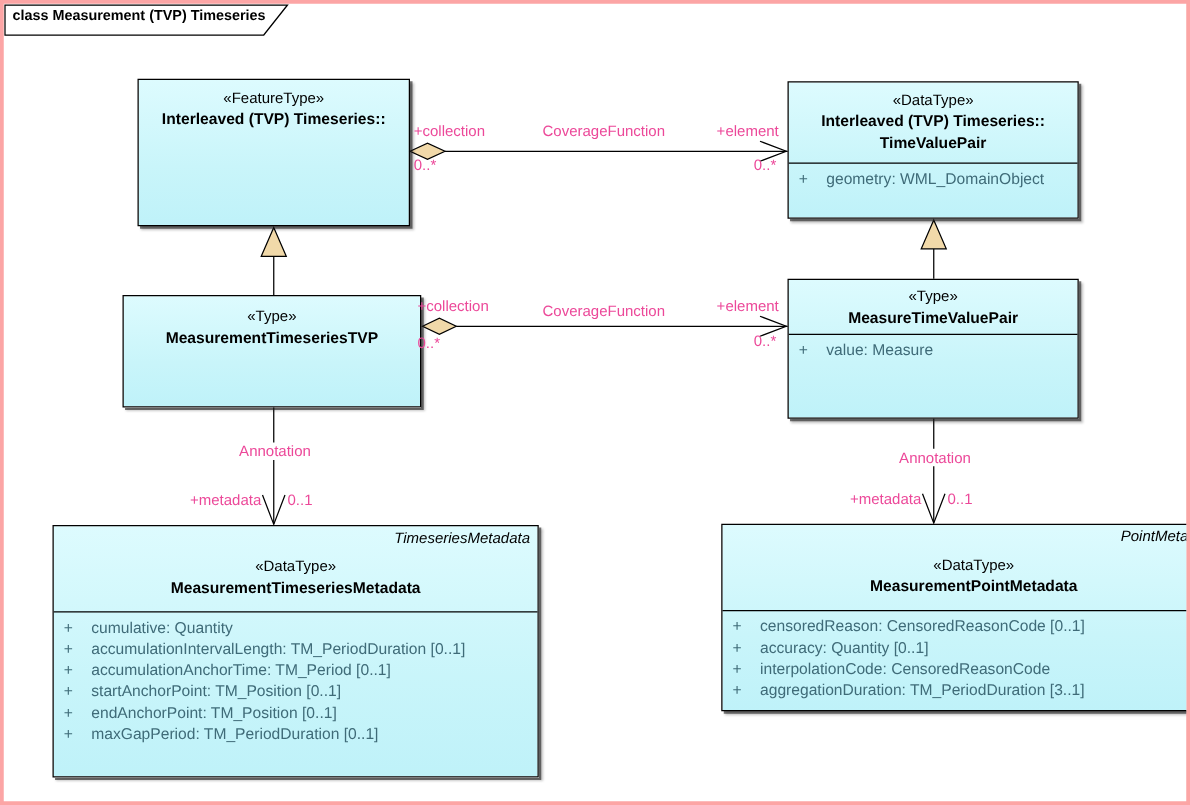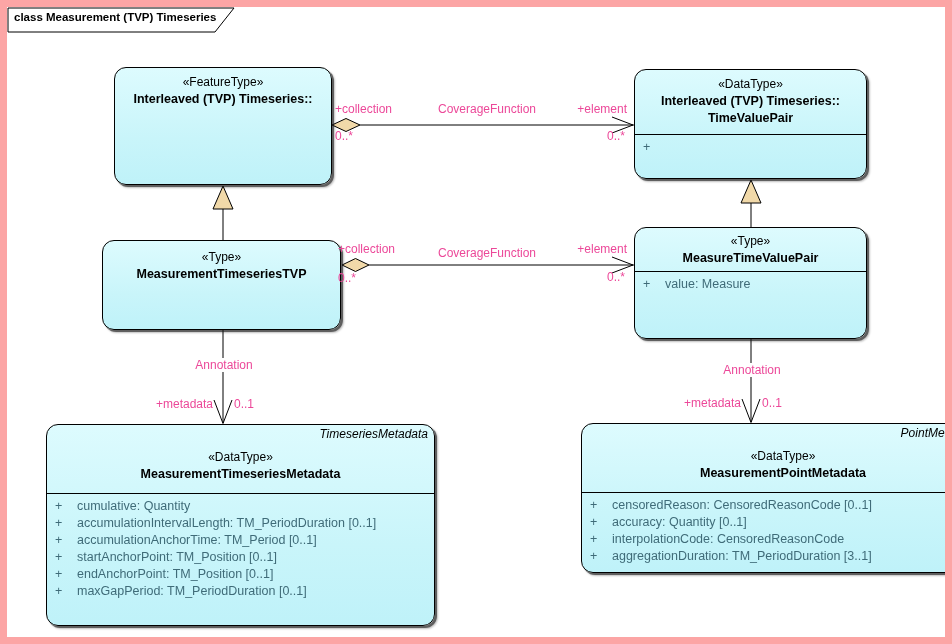--- a/index.html
+++ b/index.html
@@ -1,24 +1,24 @@
 <!DOCTYPE html>
 <html><head>
 <meta charset="utf-8">
 <style>
   html,body{margin:0;padding:0;background:#fff;font-family:"Liberation Sans",sans-serif;}
-  .canvas{position:relative;width:952px;height:644px;background:#ffffff;border:7px solid #fca5a5;
+  .canvas{position:relative;width:952px;height:644px;background:#ffffff;border:3px solid #fca5a5;
           box-sizing:border-box;overflow:hidden;text-decoration:underline;}
   .overlay{position:absolute;left:0;top:0;width:952px;height:644px;z-index:1;}
 
   
   .frame-title{position:absolute;left:7px;top:4px;z-index:3;font-size:11.5px;font-weight:bold;color:#000;white-space:nowrap;}
 
   
-  .cls{position:absolute;z-index:2;box-sizing:border-box;border:1px solid #000;border-radius:12px;
+  .cls{position:absolute;z-index:2;box-sizing:border-box;border:1px solid #000;border-radius:0;
        background:linear-gradient(180deg,#ddfbfe 0%,#c9f5fa 60%,#bff2f9 100%);
        box-shadow:2px 2px 0 rgba(30,30,30,.6),3px 3px 2px rgba(0,0,0,.25);}
   .hdr{position:relative;text-align:center;line-height:17px;color:#000;}
   .stereo{font-size:12px;}
   .cname{font-size:12.5px;font-weight:bold;}
   .qualifier{position:absolute;top:2px;right:6px;font-size:12px;font-style:italic;font-weight:normal;line-height:14px;}
   .attrs{border-top:1px solid #000;padding-top:4px;}
   .attr-row{display:flex;padding-left:8px;line-height:17px;font-size:12.5px;color:#3f6b78;white-space:nowrap;}
   .attr-row .vis{width:22px;flex:0 0 22px;}
 
@@ -91,20 +91,21 @@
 
   <div class="cls" id="box2">
     <div class="hdr">
       <div class="stereo">«DataType»</div>
       <div class="cname">Interleaved (TVP) Timeseries::</div>
       <div class="cname">TimeValuePair</div>
     </div>
     <div class="attrs">
       <div class="attr-row">
         <span class="vis">+</span>
+        <span>geometry: WML_DomainObject</span>
       </div>
     </div>
   </div>
 
   <div class="cls" id="box3">
     <div class="hdr">
       <div class="stereo">«Type»</div>
       <div class="cname">MeasurementTimeseriesTVP</div>
     </div>
   </div>

